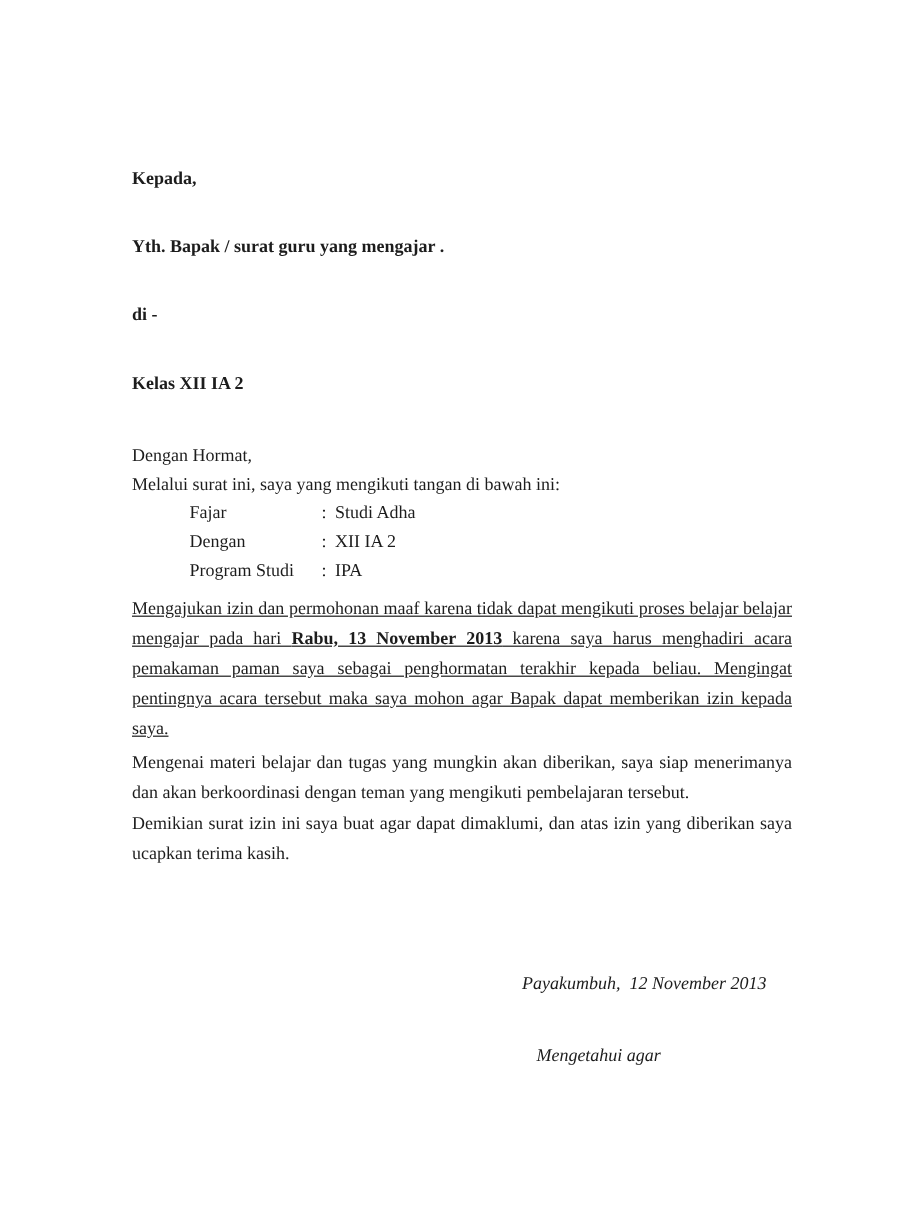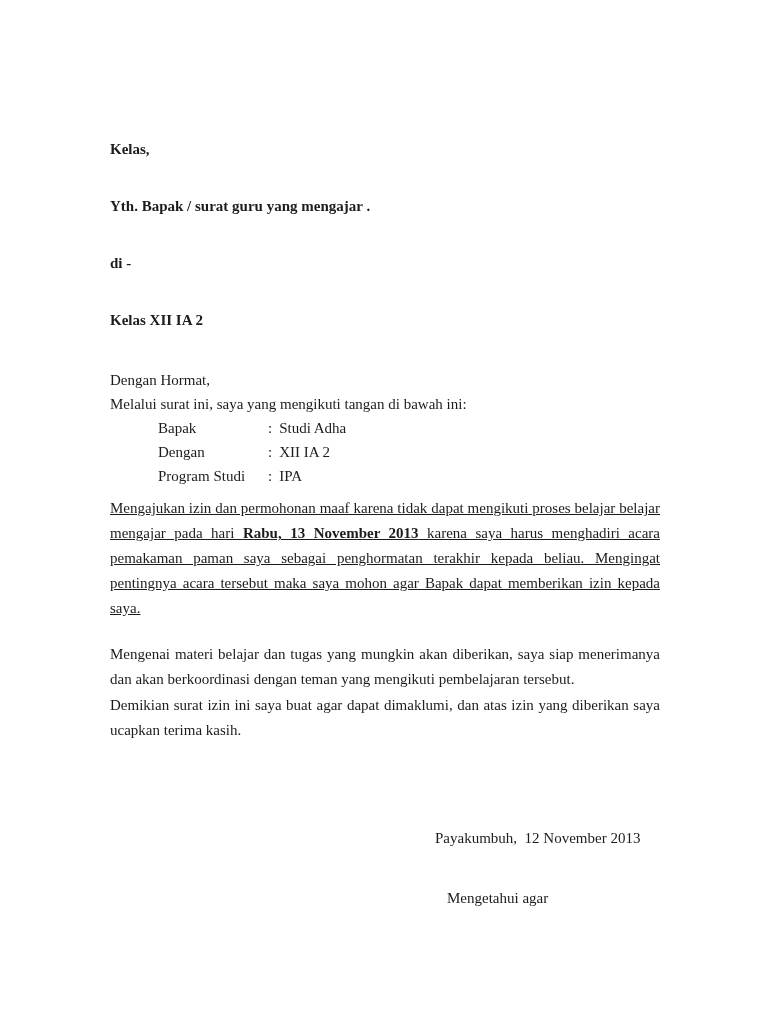--- a/index.html
+++ b/index.html
@@ -51,54 +51,55 @@
     display: inline-block;
     margin-right: 7px;
   }
   .para {
     font-size: 15px;
     line-height: 25px;
     text-align: justify;
     margin: 0;
   }
   .para-1 { margin-top: 8px; text-decoration: underline; }
-  .para-2 { margin-top: 21px; }
+  .para-2 { margin-top: 3px; }
   .para-3 { margin-top: 1px; }
   .closing {
     margin-top: 45px;
     margin-left: 325px;
     font-size: 15px;
     line-height: 20px;
     white-space: pre;
+    font-style: italic;
   }
   .closing-signatory {
     padding-left: 12px;
   }
   strong { font-weight: bold; }
 </style>
 </head>
 <body>
 
 <div class="page">
   <div class="content">
 
     <div class="recipient">
-      <div>Kelas,</div>
+      <div>Kepada,</div>
       <div>Yth. Bapak / surat guru yang mengajar .</div>
       <div>di -</div>
       <div>Kelas XII IA 2</div>
     </div>
 
     <div class="salutation-block">
       <p class="salutation">Dengan Hormat,</p>
       <p class="intro">Melalui surat ini, saya yang mengikuti tangan di bawah ini:</p>
 
       <div class="identity">
         <div class="identity-row">
-          <span class="id-label">Bapak</span><span class="id-sep">:</span><span class="id-value">Studi Adha</span>
+          <span class="id-label">Fajar</span><span class="id-sep">:</span><span class="id-value">Studi Adha</span>
         </div>
         <div class="identity-row">
           <span class="id-label">Dengan</span><span class="id-sep">:</span><span class="id-value">XII IA 2</span>
         </div>
         <div class="identity-row">
           <span class="id-label">Program Studi</span><span class="id-sep">:</span><span class="id-value">IPA</span>
         </div>
       </div>
     </div>
 

